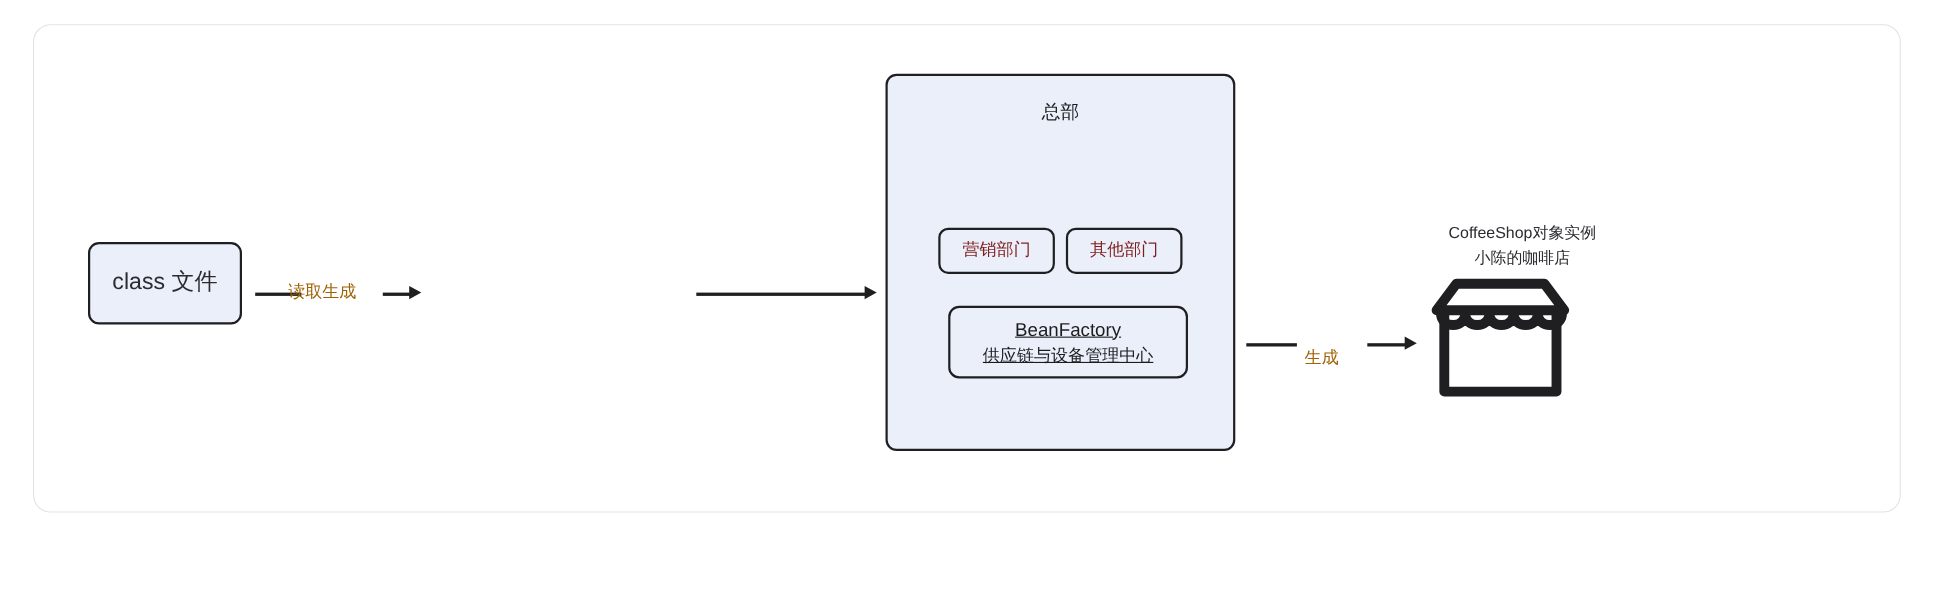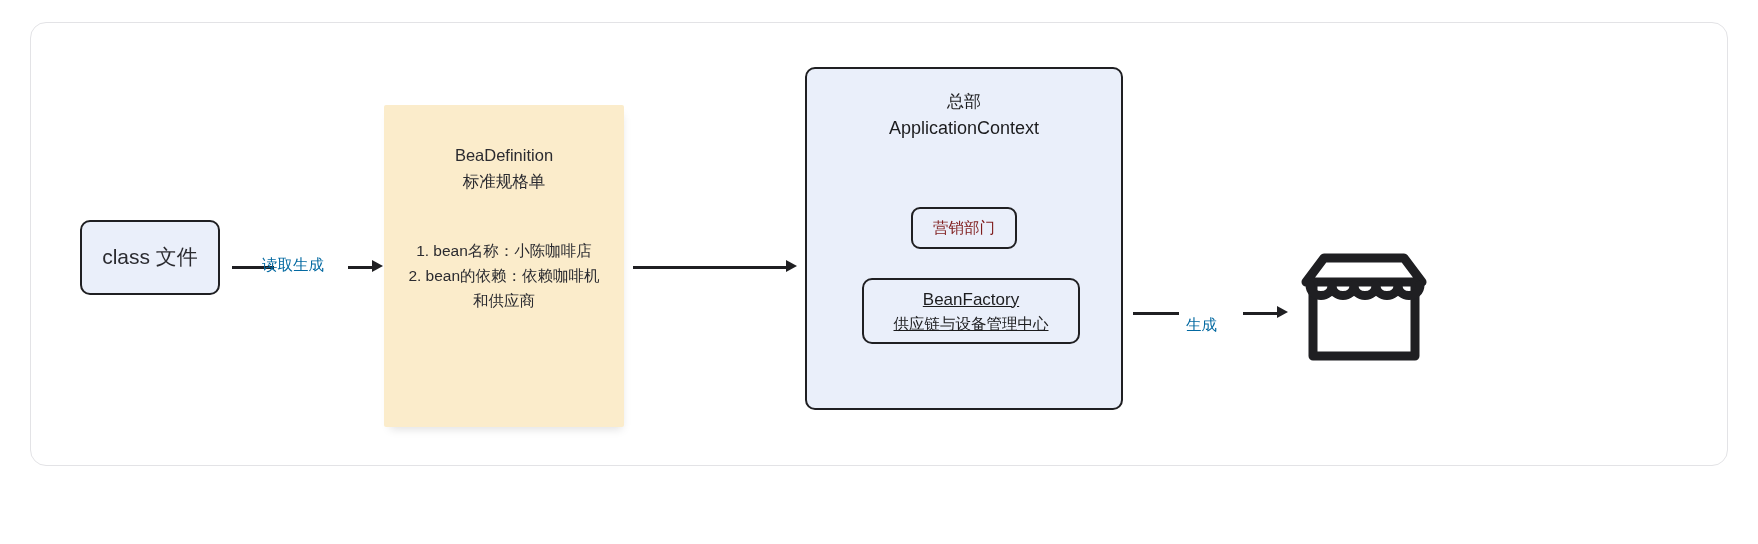--- a/index.html
+++ b/index.html
@@ -175,21 +175,21 @@
     position: absolute;
     width: 0;
     height: 0;
     border-top: 6.5px solid transparent;
     border-bottom: 6.5px solid transparent;
     border-left: 11px solid #1f1f22;
   }
   .edge-label {
     position: absolute;
     font-size: 15.5px;
-    color: #0369a1;
+    color: #a16207;
     white-space: nowrap;
   }
 
   
   #edge-1a { left: 232px; top: 266px; width: 42px; }
   #edge-1-label { left: 262px; top: 255px; }
   #edge-1b { left: 348px; top: 266px; width: 26px; }
   #arrow-1 { left: 372px; top: 260px; }
 
   
@@ -211,59 +211,54 @@
 
   <div class="node box-blue" id="node-class-file">
     <span>class 文件</span>
   </div>
 
   <div class="edge" id="edge-1a"></div>
   <div class="edge-label" id="edge-1-label">读取生成</div>
   <div class="edge" id="edge-1b"></div>
   <div class="arrowhead" id="arrow-1"></div>
 
-  <div class="node box-yellow" id="node-beandefinition">
-    <div class="bd-title">
-      <span class="t-en">BeaDefinition</span>
-      <span class="t-cn">标准规格单</span>
-    </div>
-    <div class="bd-body">
-      <span>1. bean名称：小陈咖啡店</span>
-      <span>2. bean的依赖：依赖咖啡机</span>
-      <span>和供应商</span>
-    </div>
-  </div>
 
   <div class="edge" id="edge-2"></div>
   <div class="arrowhead" id="arrow-2"></div>
 
   <div class="node box-blue" id="node-appcontext">
 
     <div class="ac-title">
       <span class="ac-title-cn">总部</span>
-      <span class="ac-title-en">ApplicationContext</span>
     </div>
 
     <div class="dept-row">
       <div class="dept-chip">
         <span>营销部门</span>
       </div>
+      <div class="dept-chip">
+        <span>其他部门</span>
+      </div>
     </div>
 
     <div class="node box-blue" id="node-beanfactory">
       <span class="bf-title">BeanFactory</span>
       <span class="bf-sub">供应链与设备管理中心</span>
     </div>
   </div>
 
   <div class="edge" id="edge-3a"></div>
   <div class="edge-label" id="edge-3-label">生成</div>
   <div class="edge" id="edge-3b"></div>
   <div class="arrowhead" id="arrow-3"></div>
 
+  <div class="node" id="node-result-label">
+    <span>CoffeeShop对象实例</span>
+    <span>小陈的咖啡店</span>
+  </div>
 
   <div id="icon-storefront">
     <svg viewBox="0 0 128 110" width="128" height="110" xmlns="http://www.w3.org/2000/svg">
 
       <path d="M6 30 L24 6 L104 6 L122 30 Z" fill="none" stroke="#1f1f22" stroke-width="9" stroke-linejoin="round" stroke-linecap="round"></path>
 
       <path d="M13 30 L13 104 L115 104 L115 30" fill="none" stroke="#1f1f22" stroke-width="9" stroke-linejoin="round" stroke-linecap="round"></path>
 
       <path d="M10 33 C10 47, 32 47, 32 33 C32 47, 54 47, 54 33 C54 47, 76 47, 76 33 C76 47, 98 47, 98 33 C98 47, 120 47, 120 33" fill="none" stroke="#1f1f22" stroke-width="9" stroke-linejoin="round" stroke-linecap="round"></path>
     </svg>

